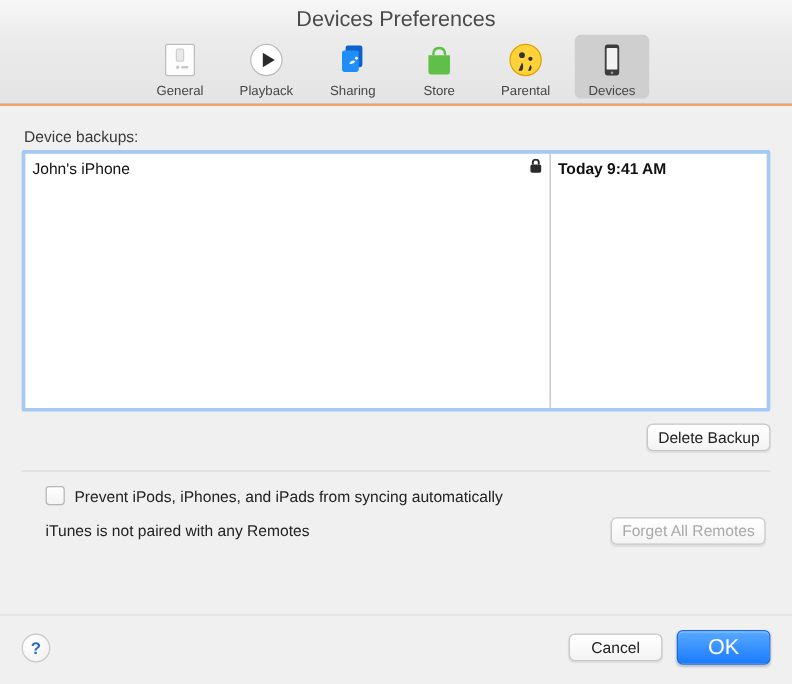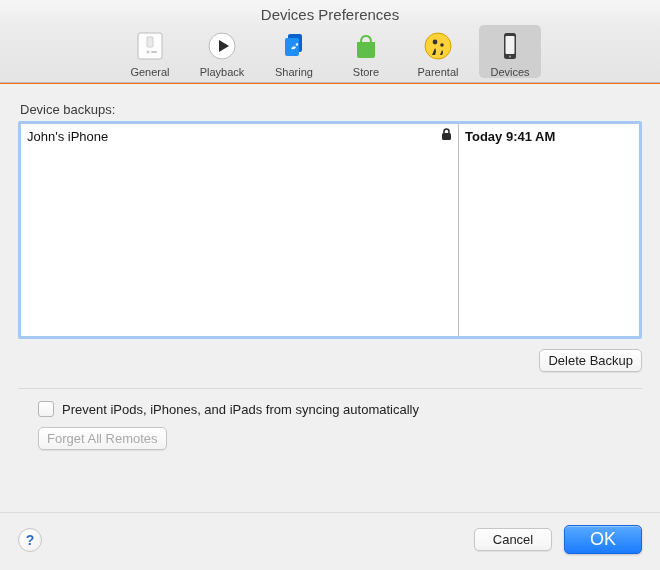--- a/index.html
+++ b/index.html
@@ -20,21 +20,21 @@
     width: 660px;
     height: 570px;
     background: #ececec;
     border-bottom: 1px solid #d9d9d9;
   }
 
   
 
   .titlebar {
     text-align: center;
-    font-size: 15px;
+    font-size: 18px;
     color: #4a4a4a;
     padding: 6px 0 2px 0;
     background: linear-gradient(#f7f7f7, #ececec);
   }
 
   .toolbar {
     display: flex;
     justify-content: center;
     align-items: flex-start;
     gap: 10px;
@@ -322,20 +322,21 @@
     </div>
 
     <hr class="divider">
 
     <div class="checkbox-row">
       <div class="mac-checkbox" role="checkbox"></div>
       <span>Prevent iPods, iPhones, and iPads from syncing automatically</span>
     </div>
 
     <div class="remotes-row">
+      <span>iTunes is not paired with any Remotes</span>
       <button class="mac-button" disabled="">Forget All Remotes</button>
     </div>
 
   </div>
 
   <div class="footer">
     <div class="help-btn">?</div>
     <div class="footer-spacer"></div>
     <button class="mac-button">Cancel</button>
     <button class="primary-btn">OK</button>

